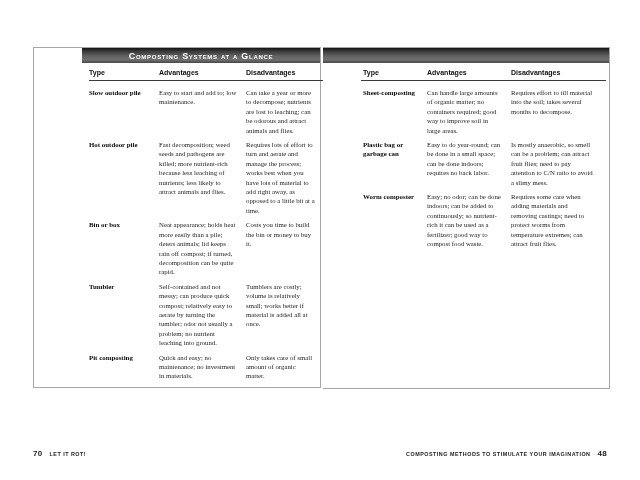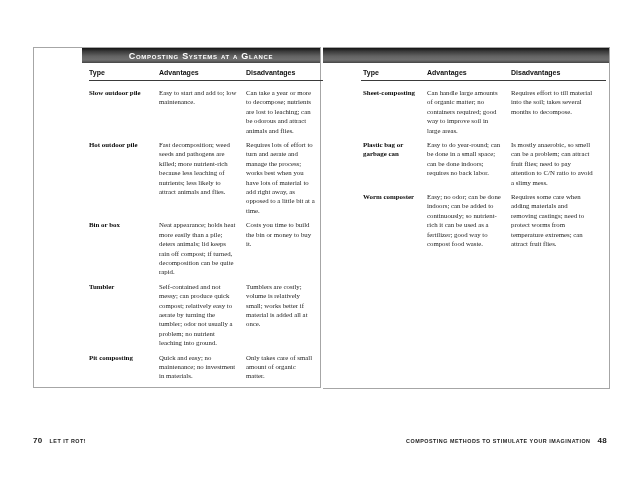--- a/index.html
+++ b/index.html
@@ -30,21 +30,21 @@
   .grid-l { padding-left:7px;  grid-template-columns:70px 87px 78px; }
   .grid-r { padding-left:40px; grid-template-columns:64px 84px 92px; }
   .rule { height:1px; background:#3a3a3a; margin-top:3px; }
   .rule-l { margin-left:7px;  width:236px; }
   .rule-r { margin-left:38px; width:245px; }
   .rows { margin-top:7px; }
   .row { display:grid; margin-bottom:5px; font-size:6.8px; line-height:9.4px; color:#1d1d1d; }
   .cell { padding-right:8px; }
   .cell-type { font-weight:bold; font-size:6.9px; color:#0a0a0a; padding-right:6px; }
   .footer {
-    position:absolute; top:436px; display:flex; align-items:baseline; gap:7px;
+    position:absolute; top:449px; display:flex; align-items:baseline; gap:7px;
     font-family:"Liberation Sans", sans-serif; font-weight:bold; color:#1a1a1a;
     white-space:nowrap;
   }
   .footer-left  { left:33px; }
   .footer-right { right:33px; }
   .page-num { font-size:8px; letter-spacing:0.3px; }
   .footer-text { font-size:5.4px; letter-spacing:0.5px; }
 </style>
 </head>
 <body>

